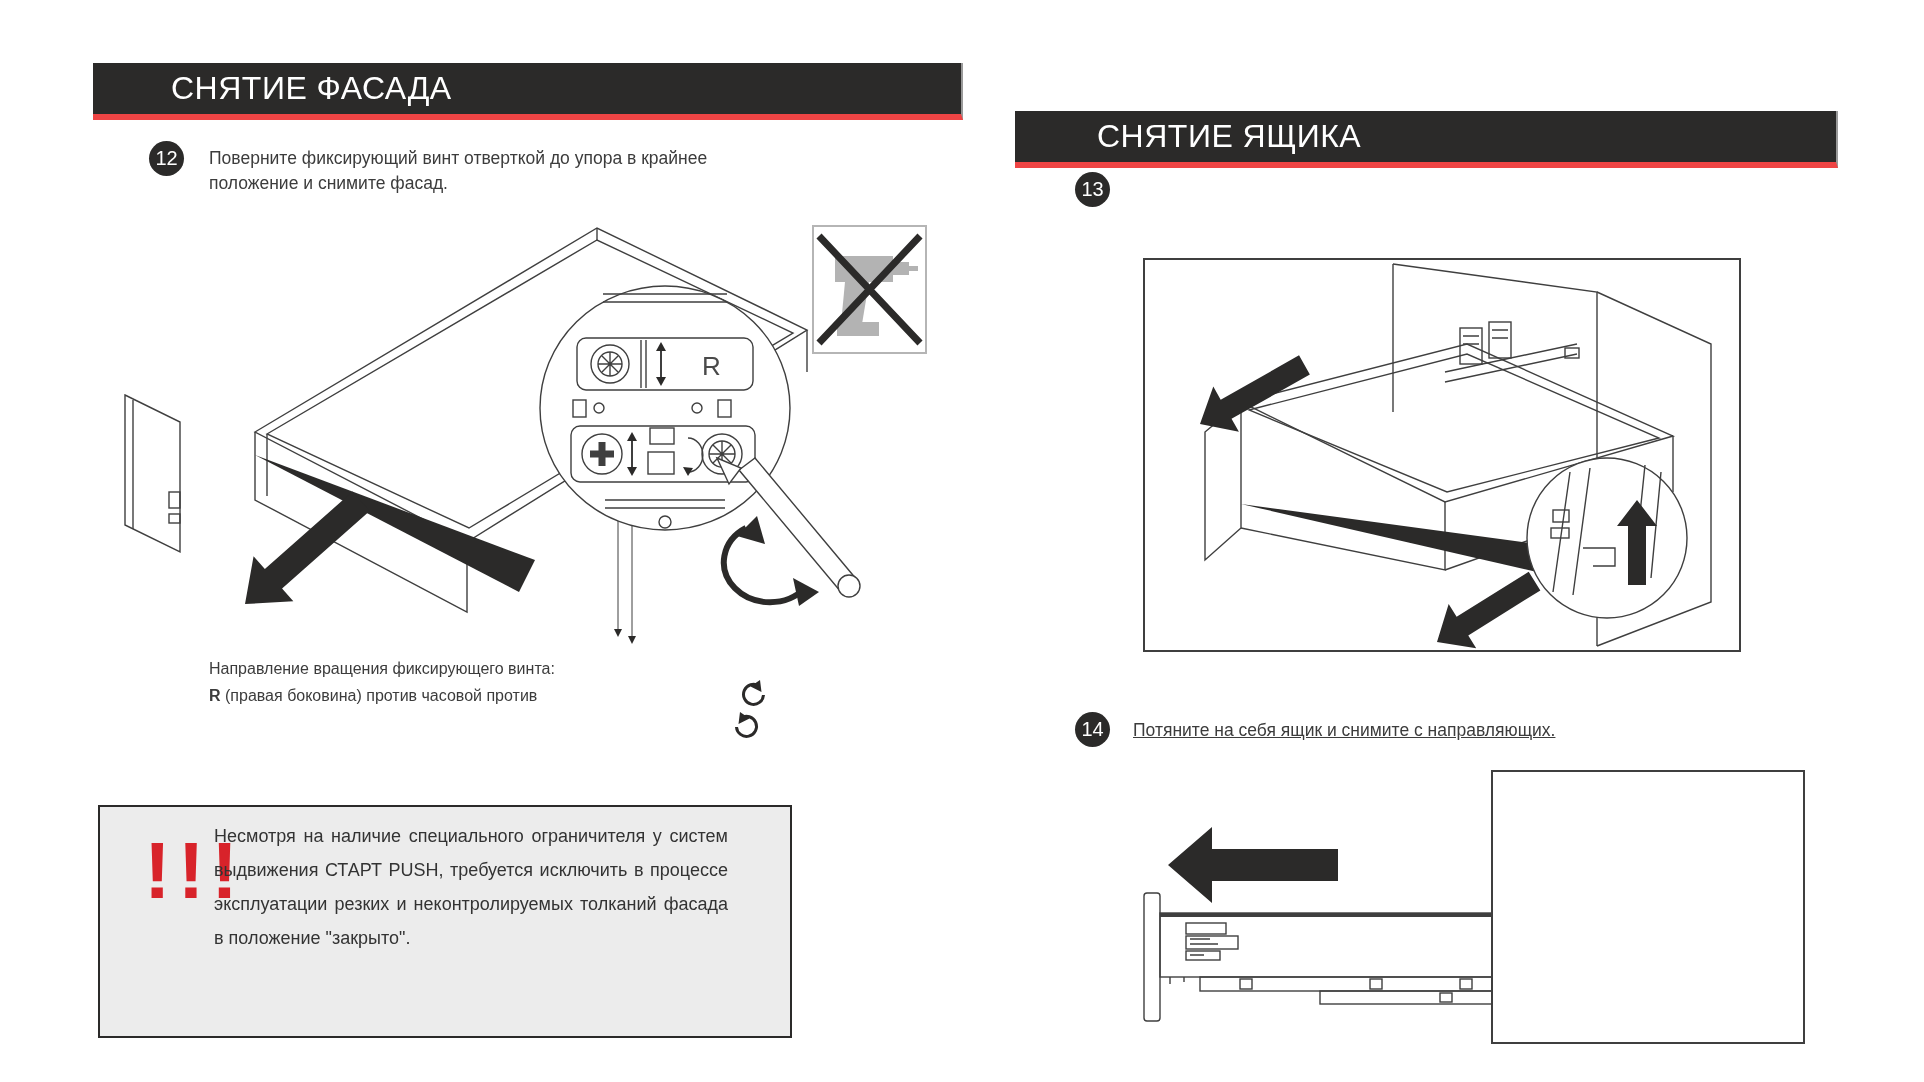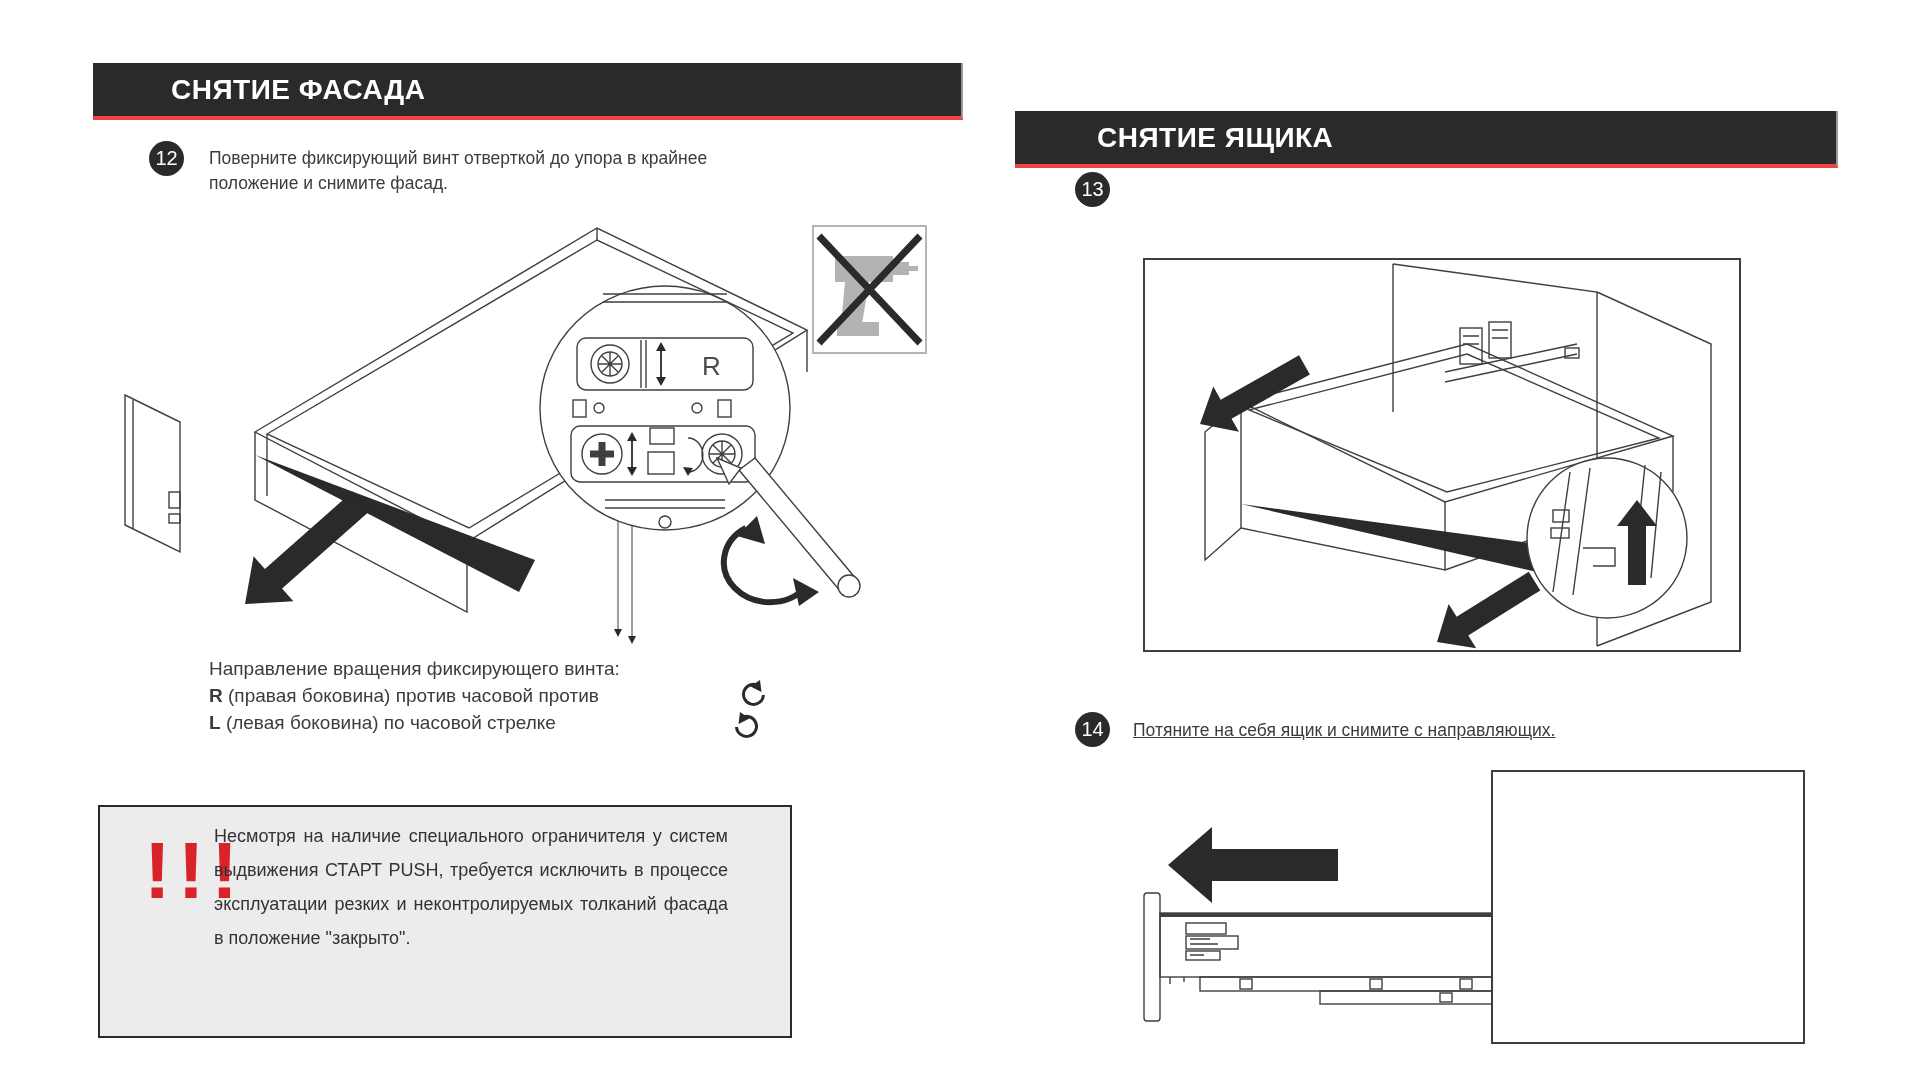--- a/index.html
+++ b/index.html
@@ -1,26 +1,26 @@
 <!DOCTYPE html>
 <html><head>
 <meta charset="utf-8">
 <style>
   html,body{margin:0;padding:0;background:#fff;}
   .page{position:relative;width:1924px;height:1082px;background:#ffffff;overflow:hidden;
         font-family:"Liberation Sans","DejaVu Sans",sans-serif;color:#3c3c3c;}
   .hbar{position:absolute;top:63px;height:57px;background:#2b2a29;color:#ffffff;
-        font-weight:bold;font-size:28px;letter-spacing:.5px;display:flex;align-items:center;
-        box-sizing:border-box;border-right:2px solid #9a9a9a;border-bottom:4px solid #ef4444;}
+        font-weight:normal;font-size:32px;letter-spacing:.5px;display:flex;align-items:center;
+        box-sizing:border-box;border-right:2px solid #9a9a9a;border-bottom:6px solid #ef4444;}
   .hbar.left{left:93px;width:870px;padding-left:78px;}
   .hbar.right{left:1015px;width:823px;padding-left:82px;margin-top:48px;}
   .badge{position:absolute;width:35px;height:35px;border-radius:50%;background:#2b2a29;color:#fff;
          font-weight:normal;font-size:20px;display:flex;align-items:center;justify-content:center;}
   .steptext{position:absolute;font-size:17.5px;line-height:25px;}
-  .dirnote{position:absolute;left:209px;top:655px;width:600px;font-size:19px;line-height:27px;}
+  .dirnote{position:absolute;left:209px;top:655px;width:600px;font-size:16px;line-height:27px;}
   .dn-ico{position:absolute;width:30px;height:30px;}
   .warn{position:absolute;left:98px;top:805px;width:694px;height:233px;background:#ececec;
         border:2px solid #2b2a29;box-sizing:border-box;display:flex;}
   .warn-marks{width:114px;padding:20px 0 0 44px;font-size:80px;line-height:1.1;font-weight:bold;
         color:#d8232a;letter-spacing:7px;box-sizing:border-box;}
   .warn-text{width:514px;margin-top:12px;font-size:18px;line-height:34px;text-align:justify;color:#333;}
   svg .ln{stroke:#3f3f3f;stroke-width:1.4;fill:none;}
   svg .lnw{stroke:#3f3f3f;stroke-width:1.4;fill:#ffffff;}
   svg .blk{fill:#2b2a29;stroke:none;}
   .illu{position:absolute;}
@@ -128,21 +128,20 @@
         <polygon points="32,56 56,56 49,98 28,98"></polygon>
         <rect x="24" y="96" width="42" height="14"></rect>
       </g>
       <path d="M6,10 L107,117 M107,10 L6,117" stroke="#2b2a29" stroke-width="7" fill="none"></path>
     </g>
   </svg>
 
   <div class="dirnote">
     <div>Направление вращения фиксирующего винта:</div>
     <div><b>R</b><span> (правая боковина) против часовой против</span></div>
-    <div><b>L</b><span> (левая боковина) по часовой стрелке</span></div>
     <span class="dn-ico" style="left:528px;top:24px;">
       <svg width="30" height="30" viewBox="0 0 30 30">
         <path d="M22,7 A 10 10 0 1 0 26.5,16" fill="none" stroke="#2b2a29" stroke-width="3"></path>
         <polygon points="23,1 24.5,13 13.5,7.5" fill="#2b2a29"></polygon>
       </svg>
     </span>
     <span class="dn-ico" style="left:524px;top:56px;">
       <svg width="30" height="30" viewBox="0 0 30 30">
         <path d="M8,7 A 10 10 0 1 1 3.5,16" fill="none" stroke="#2b2a29" stroke-width="3"></path>
         <polygon points="7,1 5.5,13 16.5,7.5" fill="#2b2a29"></polygon>

